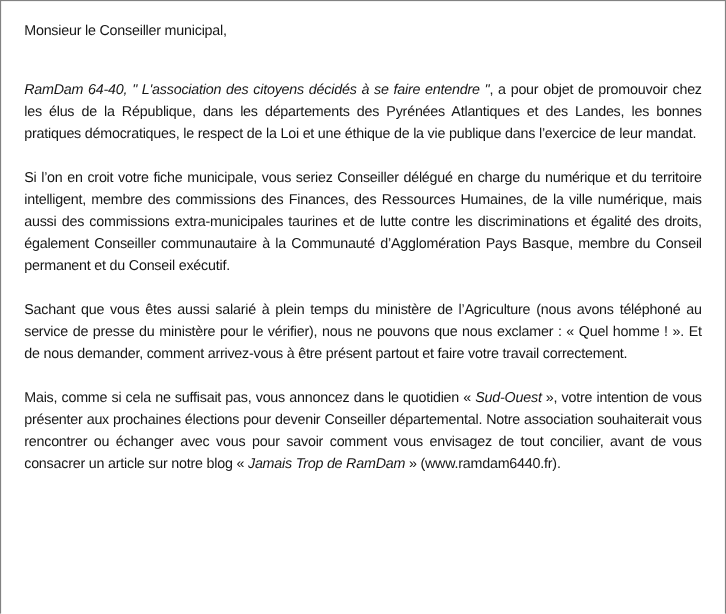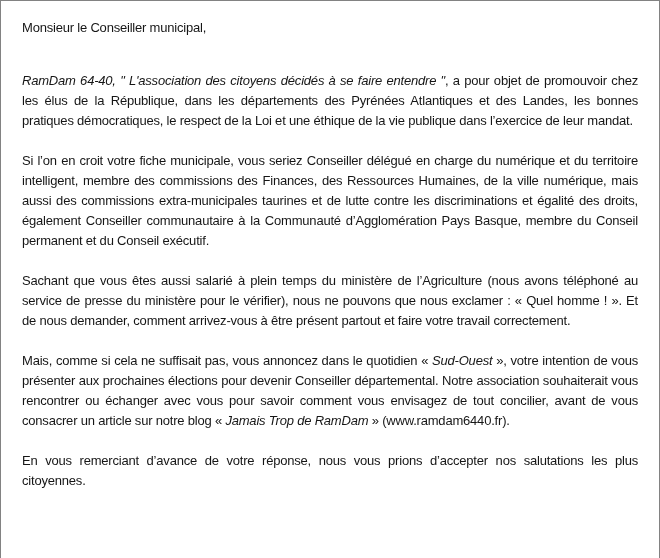--- a/index.html
+++ b/index.html
@@ -45,15 +45,14 @@
 </head>
 <body>
 
 <div class="letter-page">
   <div class="letter-body">
       <p><span>Monsieur le Conseiller municipal,</span></p>
       <p><em>RamDam 64-40, " L'association des citoyens décidés à se faire entendre "</em><span>, a pour objet de promouvoir chez les élus de la République, dans les départements des Pyrénées Atlantiques et des Landes, les bonnes pratiques démocratiques, le respect de la Loi et une éthique de la vie publique dans l’exercice de leur mandat.</span></p>
       <p><span>Si l’on en croit votre fiche municipale, vous seriez Conseiller délégué en charge du numérique et du territoire intelligent, membre des commissions des Finances, des Ressources Humaines, de la ville numérique, mais aussi des commissions extra-municipales taurines et de lutte contre les discriminations et égalité des droits, également Conseiller communautaire à la Communauté d’Agglomération Pays Basque, membre du Conseil permanent et du Conseil exécutif.</span></p>
       <p><span>Sachant que vous êtes aussi salarié à plein temps du ministère de l’Agriculture (nous avons téléphoné au service de presse du ministère pour le vérifier), nous ne pouvons que nous exclamer : « Quel homme ! ». Et de nous demander, comment arrivez-vous à être présent partout et faire votre travail correctement.</span></p>
       <p><span>Mais, comme si cela ne suffisait pas, vous annoncez dans le quotidien « </span><em>Sud-Ouest</em><span> », votre intention de vous présenter aux prochaines élections pour devenir Conseiller départemental. Notre association souhaiterait vous rencontrer ou échanger avec vous pour savoir comment vous envisagez de tout concilier, avant de vous consacrer un article sur notre blog « </span><em>Jamais Trop de RamDam</em><span> » (www.ramdam6440.fr).</span></p>
-      <p><span>En vous remerciant d’avance de votre réponse, nous vous prions d’accepter nos salutations les plus citoyennes.</span></p>
     </div>
 </div>
 
 </body></html>

